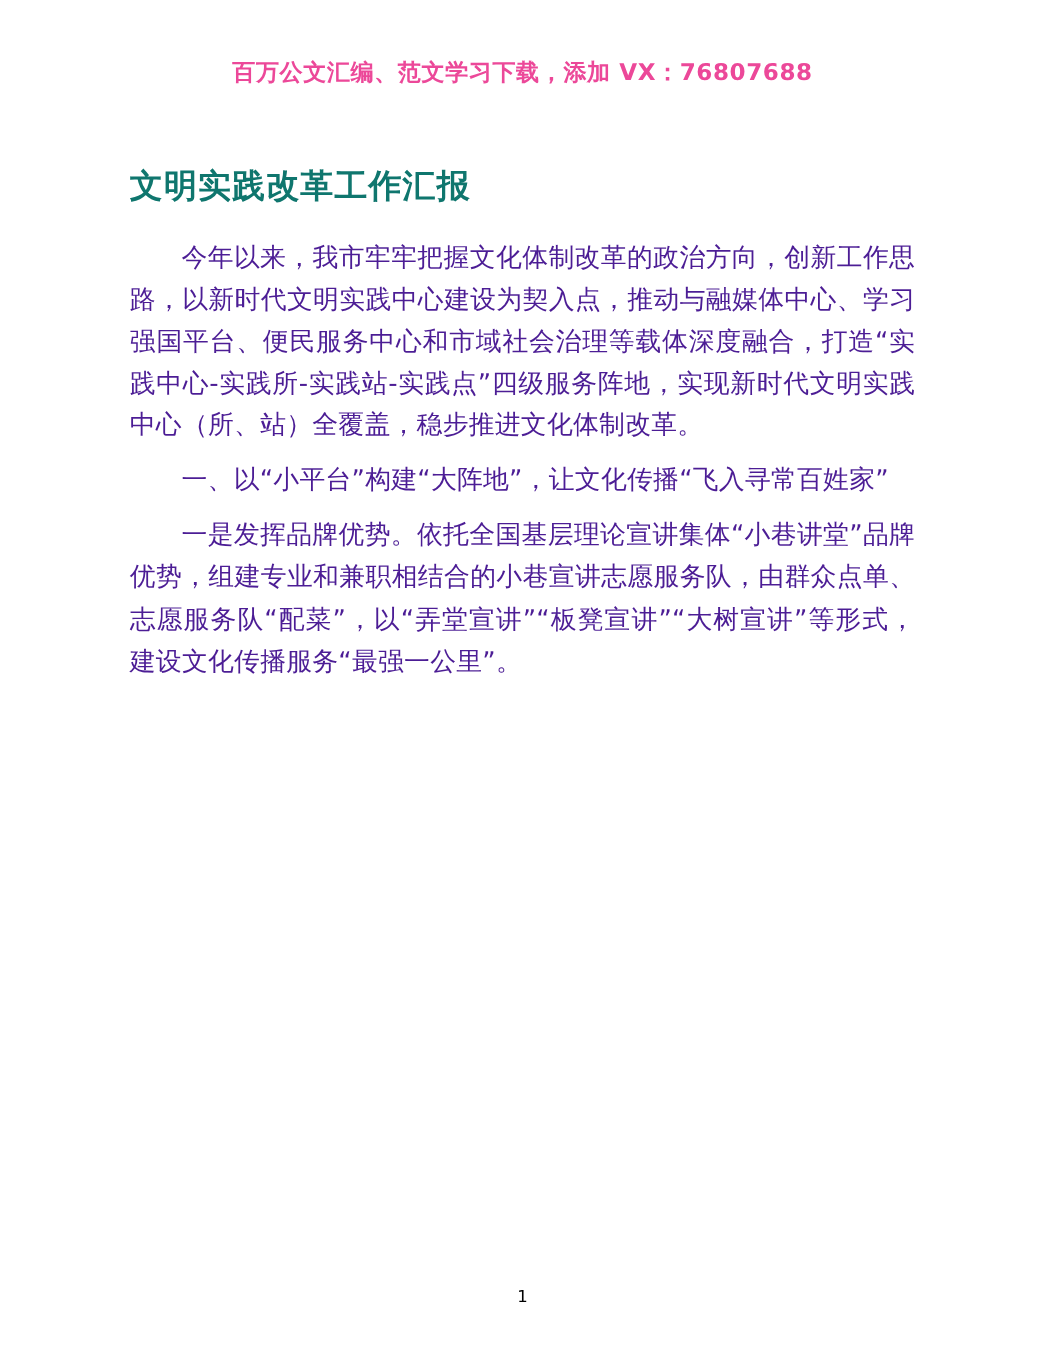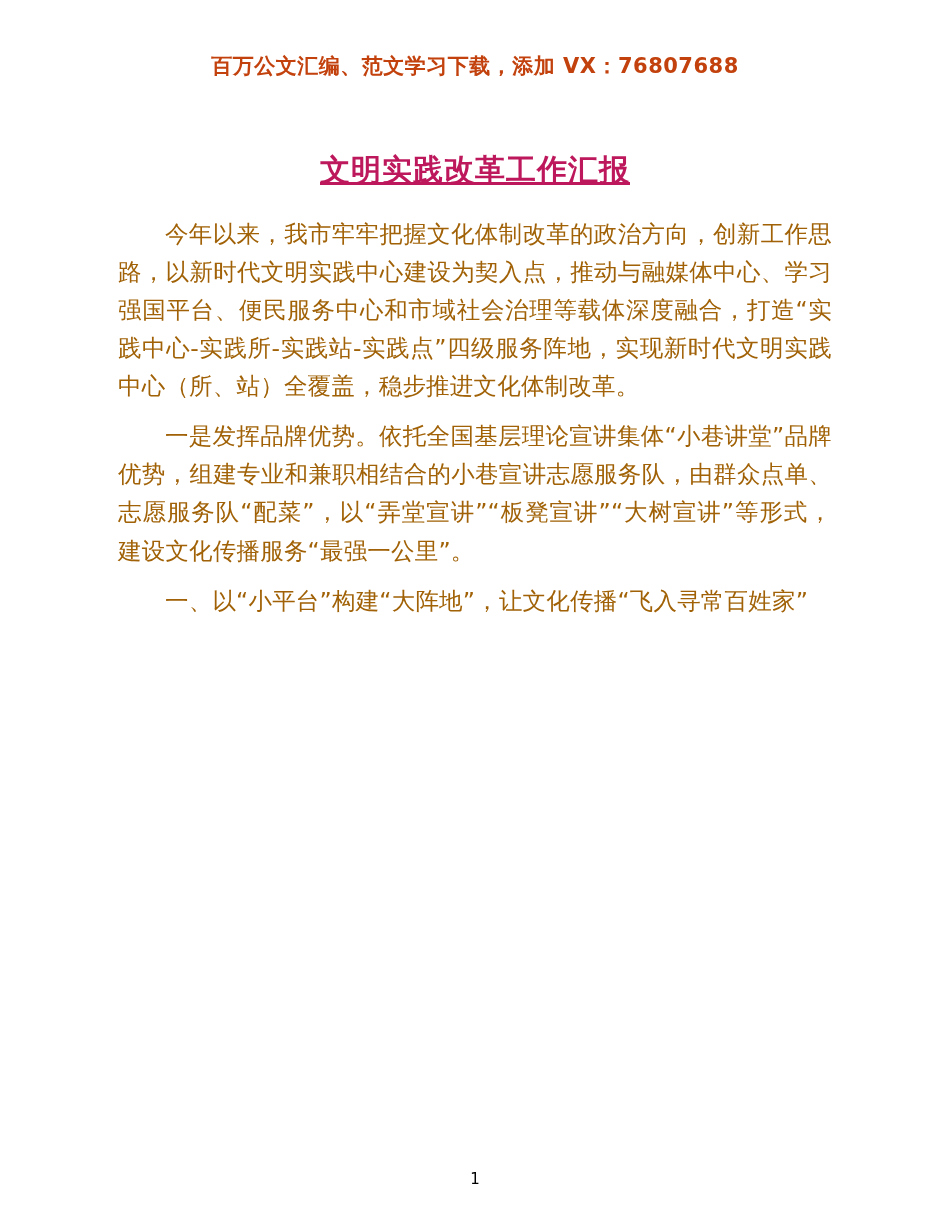--- a/index.html
+++ b/index.html
@@ -17,46 +17,45 @@
     background: #ffffff;
     overflow: hidden;
     box-sizing: border-box;
   }
   .watermark {
     position: absolute;
     top: 52px;
     left: 0;
     width: 950px;
     text-align: center;
-    color: #c2410c;
+    color: #ec4899;
     font-size: 21px;
     font-weight: bold;
     letter-spacing: 0.5px;
     font-family: "DejaVu Sans", "Liberation Sans", sans-serif;
     white-space: nowrap;
   }
   .doc-body {
     position: absolute;
     top: 150px;
     left: 118px;
     width: 714px;
   }
   .doc-title {
-    text-align: center;
+    text-align: left;
     font-size: 30px;
     font-weight: bold;
-    color: #be185d;
+    color: #0f766e;
     letter-spacing: 1px;
     margin: 0 0 26px 0;
     line-height: 1.3;
-    text-decoration: underline;
   }
   .para {
     font-size: 23.5px;
-    color: #a16207;
+    color: #4c1d95;
     line-height: 1.62;
     margin: 0 0 12px 0;
     text-align: justify;
     text-justify: inter-ideograph;
     text-indent: 2em;
     letter-spacing: 0.2px;
   }
   .page-number {
     position: absolute;
     bottom: 42px;
@@ -72,20 +71,20 @@
 
 <div class="page">
 
   <div class="watermark">百万公文汇编、范文学习下载，添加 VX：76807688</div>
 
   <div class="doc-body">
 
     <h1 class="doc-title">文明实践改革工作汇报</h1>
 
     <p class="para">今年以来，我市牢牢把握文化体制改革的政治方向，创新工作思路，以新时代文明实践中心建设为契入点，推动与融媒体中心、学习强国平台、便民服务中心和市域社会治理等载体深度融合，打造“实践中心-实践所-实践站-实践点”四级服务阵地，实现新时代文明实践中心（所、站）全覆盖，稳步推进文化体制改革。</p>
+    <p class="para">一、以“小平台”构建“大阵地”，让文化传播“飞入寻常百姓家”</p>
     <p class="para">一是发挥品牌优势。依托全国基层理论宣讲集体“小巷讲堂”品牌优势，组建专业和兼职相结合的小巷宣讲志愿服务队，由群众点单、志愿服务队“配菜”，以“弄堂宣讲”“板凳宣讲”“大树宣讲”等形式，建设文化传播服务“最强一公里”。</p>
-    <p class="para">一、以“小平台”构建“大阵地”，让文化传播“飞入寻常百姓家”</p>
 
   </div>
 
   <div class="page-number">1</div>
 
 </div>
 
 </body></html>

